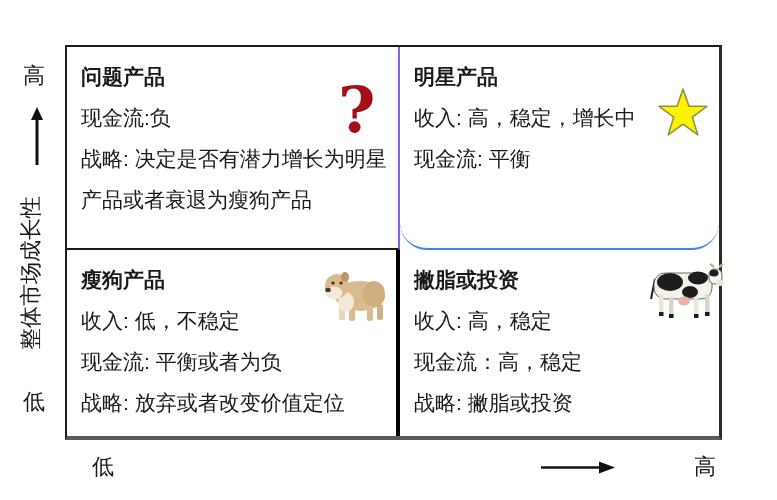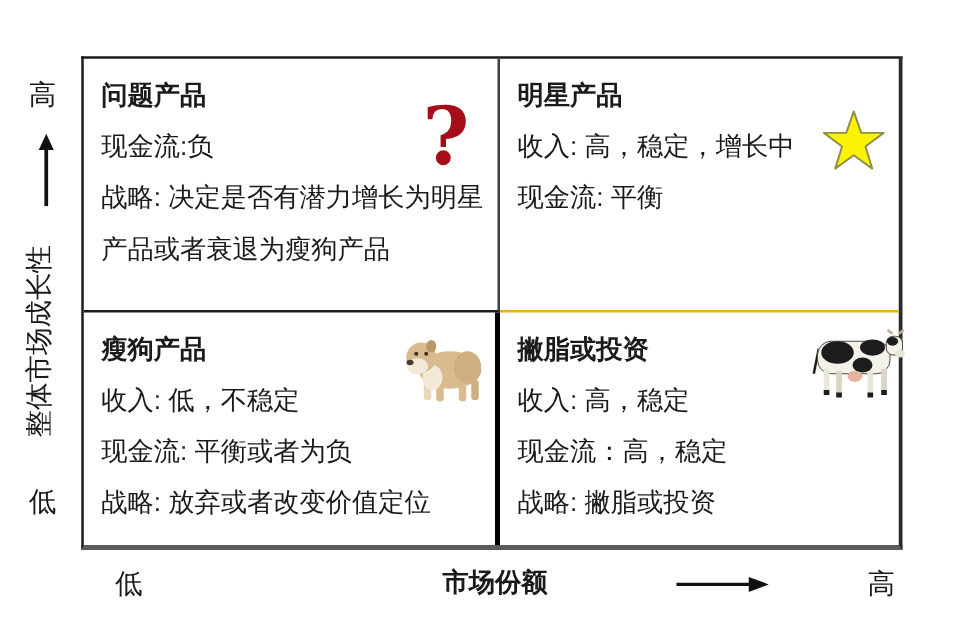--- a/index.html
+++ b/index.html
@@ -25,22 +25,22 @@
     background: #ffffff;
   }
   .quadrant {
     position: relative;
     box-sizing: border-box;
     padding: 9px 14px 0 14px;
     font-size: 21px;
     line-height: 41px;
     white-space: nowrap;
   }
-  .q-tl { border-right: 2px solid #404040; border-bottom: 2px solid #1c1c1c; }
-  .q-tr { border-bottom: 2px solid #eab308; }
+  .q-tl { border-right: 2px solid #8b5cf6; border-bottom: 2px solid #1c1c1c; }
+  .q-tr { border-bottom: 2px solid #3b82f6; border-radius: 27px; }
   .q-bl { border-right: 4px solid #000000; }
   .q-title { font-weight: bold; }
   
   .axis-label { position: absolute; font-size: 22px; color:#1a1a1a; }
   .y-title {
     position: absolute; left: -62px; top: 260px;
     width: 186px; height: 26px;
     text-align: center; font-size: 22px; line-height: 26px;
     transform: rotate(-90deg);
     white-space: nowrap;
@@ -140,20 +140,19 @@
     <rect x="57" y="49" width="4.5" height="4" fill="#1d1d1d"></rect>
     <ellipse cx="36" cy="38" rx="6" ry="4.5" fill="#e6b4a4"></ellipse>
     <rect x="61" y="6" width="13" height="15" rx="5.5" fill="#f4f1e8" stroke="#4a4a42" stroke-width="0.8"></rect>
     <ellipse cx="66" cy="10" rx="4.5" ry="3.5" fill="#1d1d1d"></ellipse>
     <line x1="66" y1="4" x2="62" y2="1" stroke="#bfae8e" stroke-width="2.2"></line>
     <line x1="71" y1="4" x2="75" y2="1" stroke="#bfae8e" stroke-width="2.2"></line>
     <ellipse cx="72" cy="20" rx="4" ry="3" fill="#e9e5d7"></ellipse>
   </svg>
 
   <div class="axis-label" style="left:92px; top:452px;">低</div>
-  <div class="x-title">市场份额</div>
   <svg class="arrow-right" viewBox="0 0 74 15" aria-hidden="true">
     <line x1="0" y1="7.5" x2="60" y2="7.5" stroke="#111" stroke-width="2.6"></line>
     <polygon points="74,7.5 58,1.5 58,13.5" fill="#111"></polygon>
   </svg>
   <div class="axis-label" style="left:694px; top:452px;">高</div>
 
 </div>
 
 </body></html>

